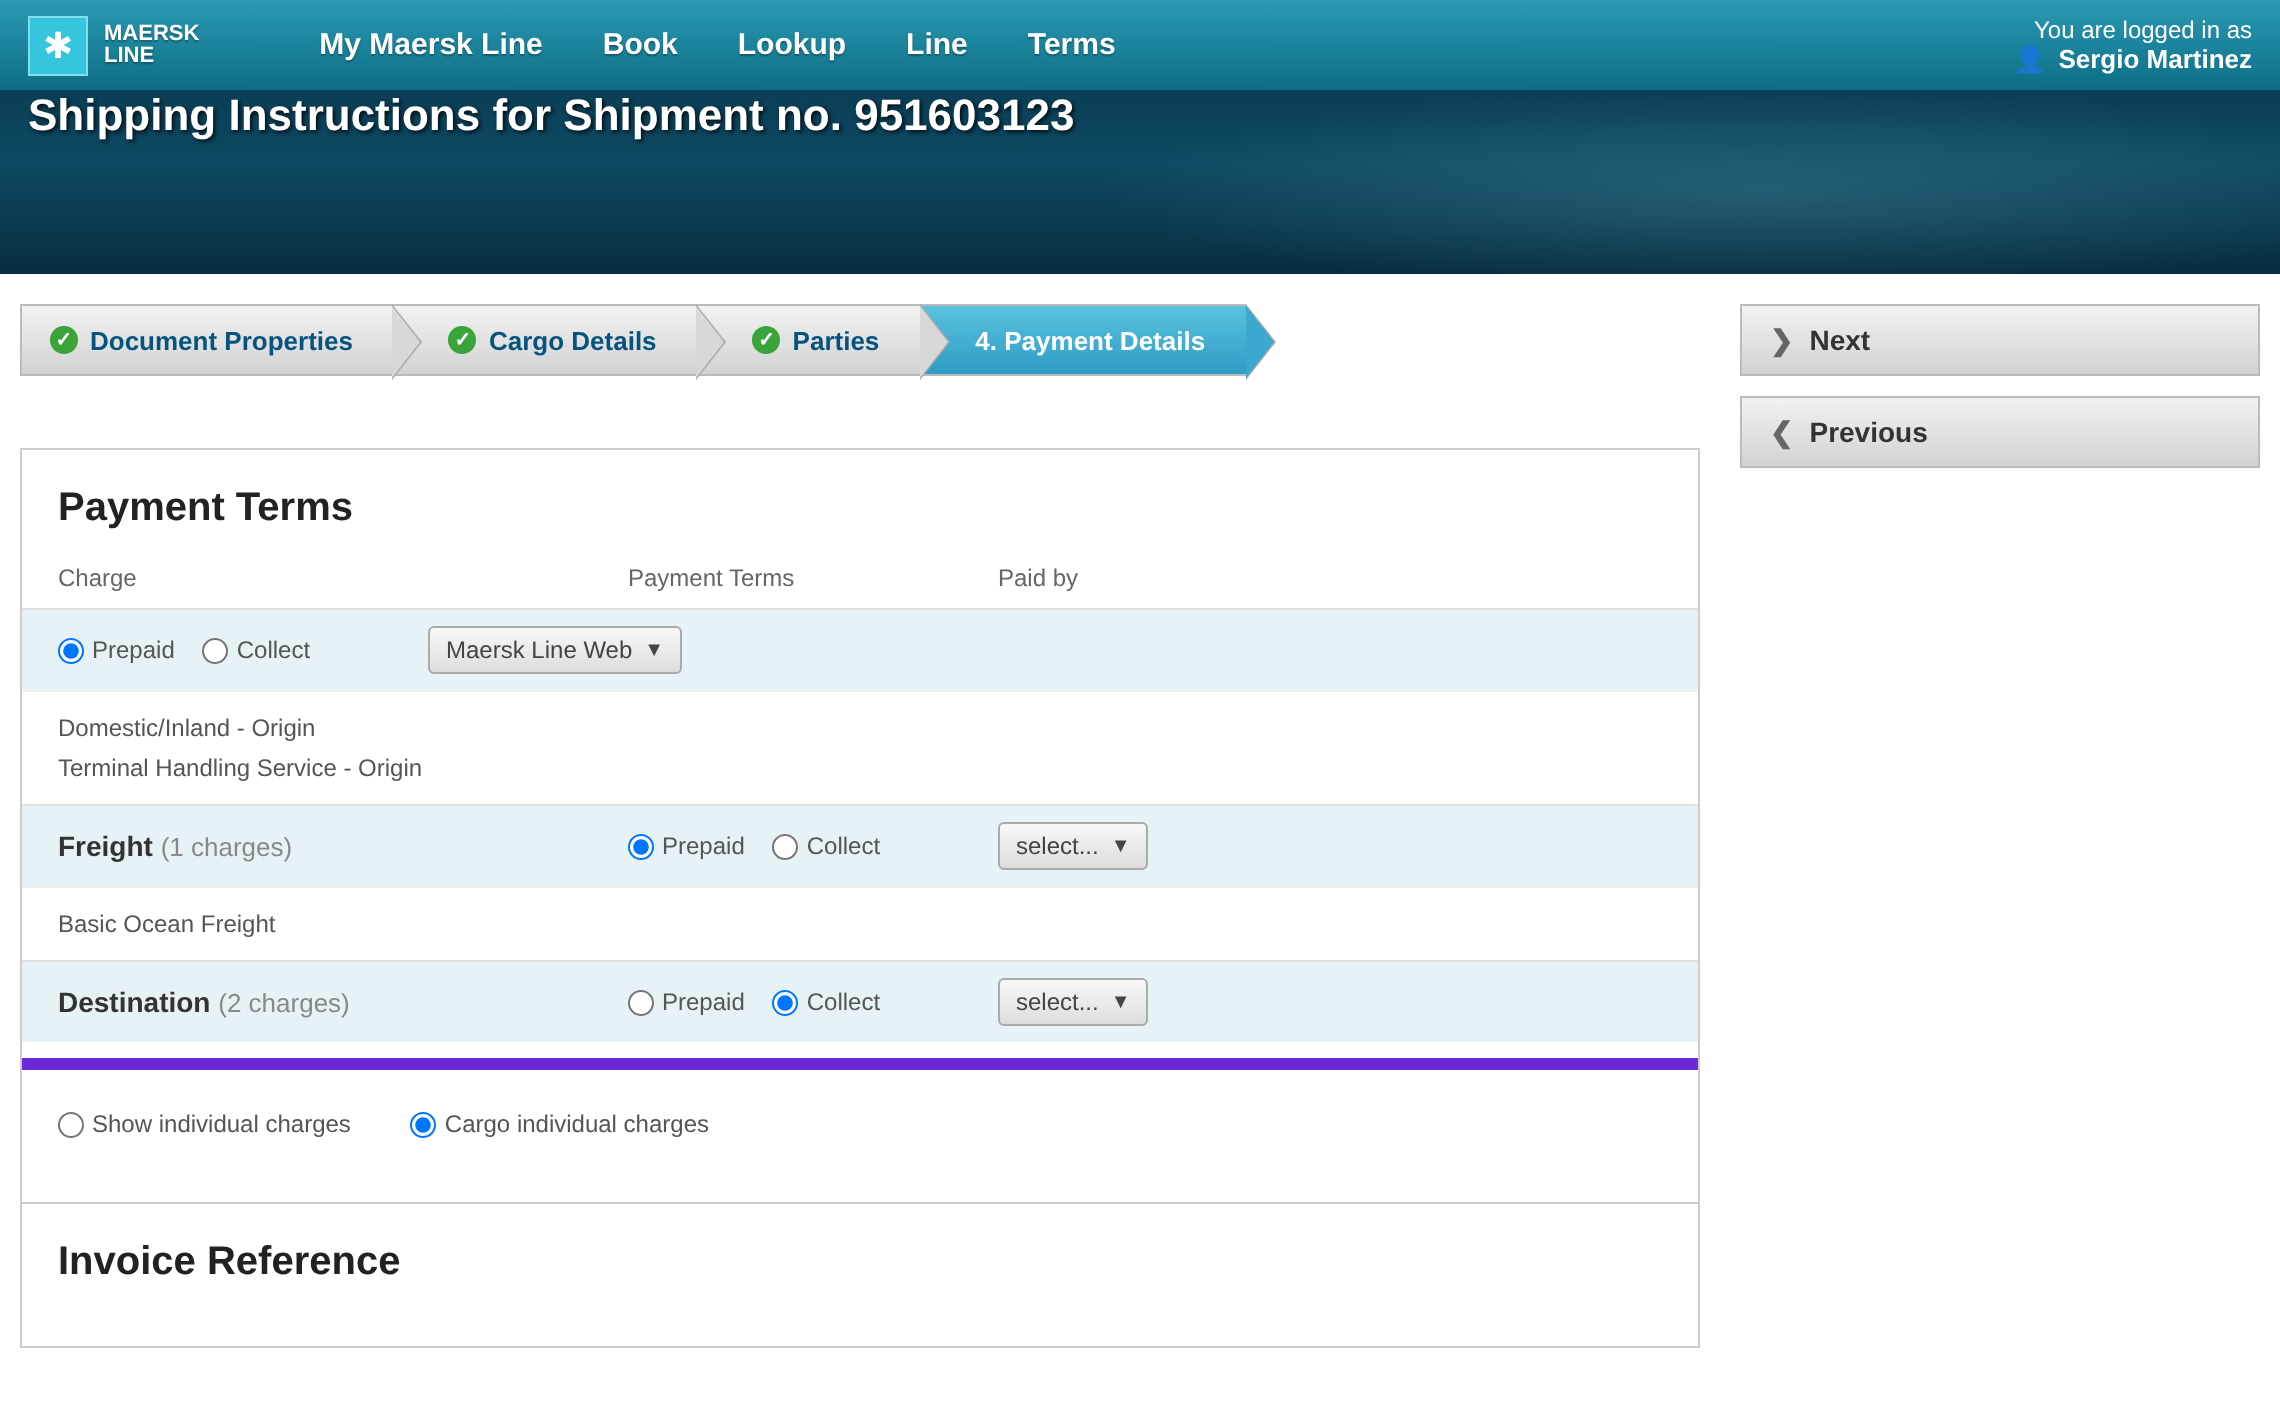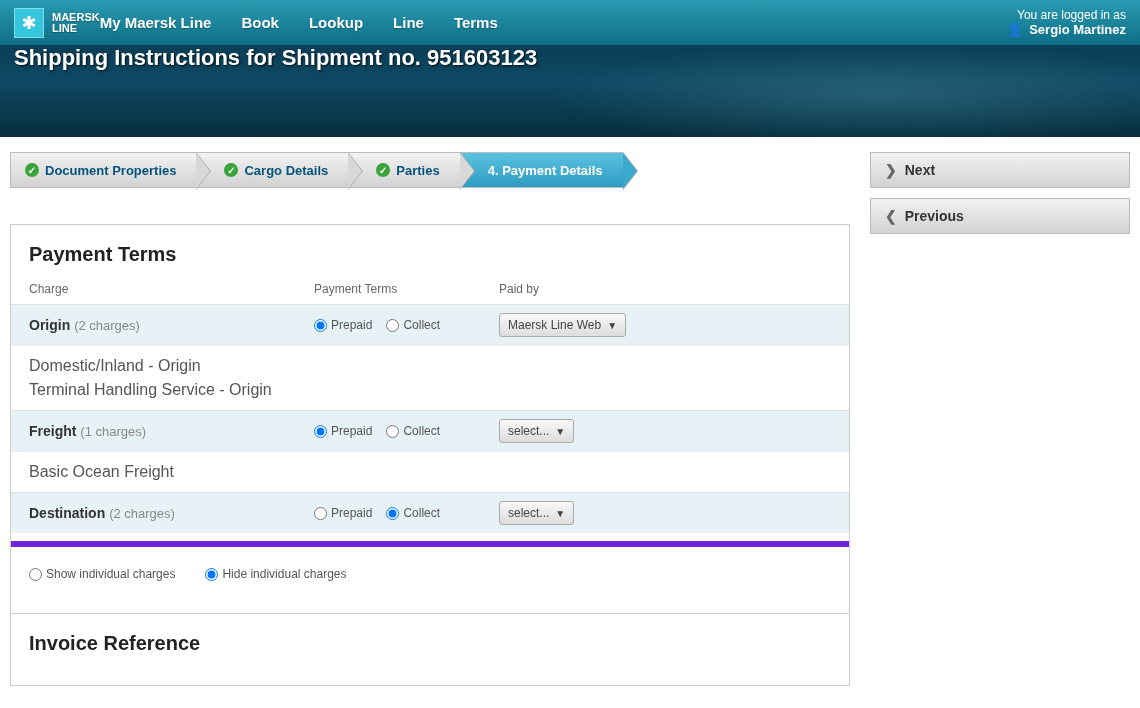--- a/index.html
+++ b/index.html
@@ -3,21 +3,21 @@
 <meta charset="utf-8">
 <style>
 *{box-sizing:border-box;margin:0;padding:0;font-family:Arial,Helvetica,sans-serif}
 body{width:1140px;background:#fff;color:#444}
 
 .topbar{height:45px;background:linear-gradient(#2a9bb2,#0d6e86);display:flex;align-items:center;padding:0 14px;color:#fff}
 .logo{display:flex;align-items:center;gap:8px}
 .logo-box{width:30px;height:30px;background:#35c6de;display:flex;align-items:center;justify-content:center;border:1px solid rgba(255,255,255,.4)}
 .logo-star{color:#fff;font-size:18px}
 .logo-text{font-size:11px;line-height:11px;font-weight:bold;text-shadow:0 1px 1px rgba(0,0,0,.3)}
-.nav{display:flex;gap:30px;}
+.nav{display:flex;gap:30px;margin-left:60px}
 .nav a{color:#fff;text-decoration:none;font-weight:bold;font-size:15px;text-shadow:0 1px 1px rgba(0,0,0,.3)}
 .user-info{margin-left:auto;text-align:right;font-size:12px}
 .user-info .ln2{font-weight:bold;font-size:13px;display:flex;gap:6px;justify-content:flex-end;align-items:center}
 
 .hero{height:92px;background:linear-gradient(to bottom,#0a3e56,#0e4963 40%,#072d3e);display:flex;align-items:flex-start;padding:0 14px;position:relative;overflow:hidden}
 .hero .ship{position:absolute;right:0;top:-10px;width:650px;height:120px;background:radial-gradient(ellipse at 60% 50%,rgba(60,120,140,.5),transparent 60%)}
 .hero h1{color:#fff;font-size:22px;font-weight:bold;text-shadow:1px 1px 2px rgba(0,0,0,.8);position:relative;z-index:1}
 
 .main-wrap{display:flex;padding:15px 10px;gap:20px}
 .left-col{flex:1}
@@ -38,21 +38,21 @@
 .card{border:1px solid #ccc;margin-top:36px;padding:18px 18px 12px}
 .card h2{font-size:20px;font-weight:bold;color:#222;margin-bottom:12px}
 .th-row{display:flex;font-size:12px;color:#666;padding:4px 0 8px}
 .col-charge{width:285px}
 .col-terms{width:185px}
 .col-paid{flex:1}
 .group{background:#e7f2f6;padding:8px 0 8px 8px;display:flex;align-items:center;margin:0 -18px;border-top:1px solid #e0e0e0;padding-left:18px}
 .group .col-charge{font-size:14px}
 .group .name{font-weight:bold;color:#333}
 .group .count{color:#888;font-size:13px}
-.detail-row{padding:8px 0;margin:0 -18px 0;padding-left:18px;font-size:16px;color:#555;border-top:1px solid #eee}
+.detail-row{padding:8px 0;margin:0 -18px 0;padding-left:18px;font-size:12px;color:#555;border-top:1px solid #eee}
 .detail-row div{padding:3px 0}
 .radio-wrap{display:flex;gap:14px;align-items:center}
 .radio{display:flex;align-items:flex-end;gap:4px;font-size:12px;color:#555;cursor:pointer}
 .radio input{cursor:pointer}
 .dd{display:inline-flex;align-items:center;background:linear-gradient(#f8f8f8,#ddd);border:1px solid #aaa;border-radius:3px;padding:4px 8px;font-size:12px;color:#444;cursor:pointer}
 .dd .caret{margin-left:6px;font-size:10px}
 .toggle-row{display:flex;gap:30px;padding:20px 0;border-top:6px solid #6d28d9;margin:8px -18px 0;padding-left:18px}
 
 .card2{border:1px solid #ccc;border-top:1px solid #ccc;padding:18px}
 .card2 h2{font-size:20px;font-weight:bold;color:#222;margin-bottom:12px}
@@ -121,24 +121,20 @@
 
     <div class="card">
       <h2>Payment Terms</h2>
       <div class="th-row">
         <div class="col-charge">Charge</div>
         <div class="col-terms">Payment Terms</div>
         <div class="col-paid">Paid by</div>
       </div>
 
       <div class="group">
-        <div class="col-charge">
-          <span class="name">Origin</span>
-          <span class="count">(2 charges)</span>
-        </div>
         <div class="col-terms radio-wrap">
           <label class="radio">
               <input type="radio" name="g0" checked="" style="">
               <span>Prepaid</span>
             </label>
           <label class="radio">
               <input type="radio" name="g0" style="">
               <span>Collect</span>
             </label>
         </div>
@@ -203,21 +199,21 @@
         </div>
       </div>
 
       <div class="toggle-row">
         <label class="radio">
             <input type="radio" name="toggle" style="">
             <span>Show individual charges</span>
           </label>
         <label class="radio">
             <input type="radio" name="toggle" checked="" style="">
-            <span>Hide individual charges</span>
+            <span>Cargo individual charges</span>
           </label>
       </div>
     </div>
 
     <div class="card2" style="border-top:none">
       <h2>Invoice Reference</h2>
 
     </div>
 
   </div>

